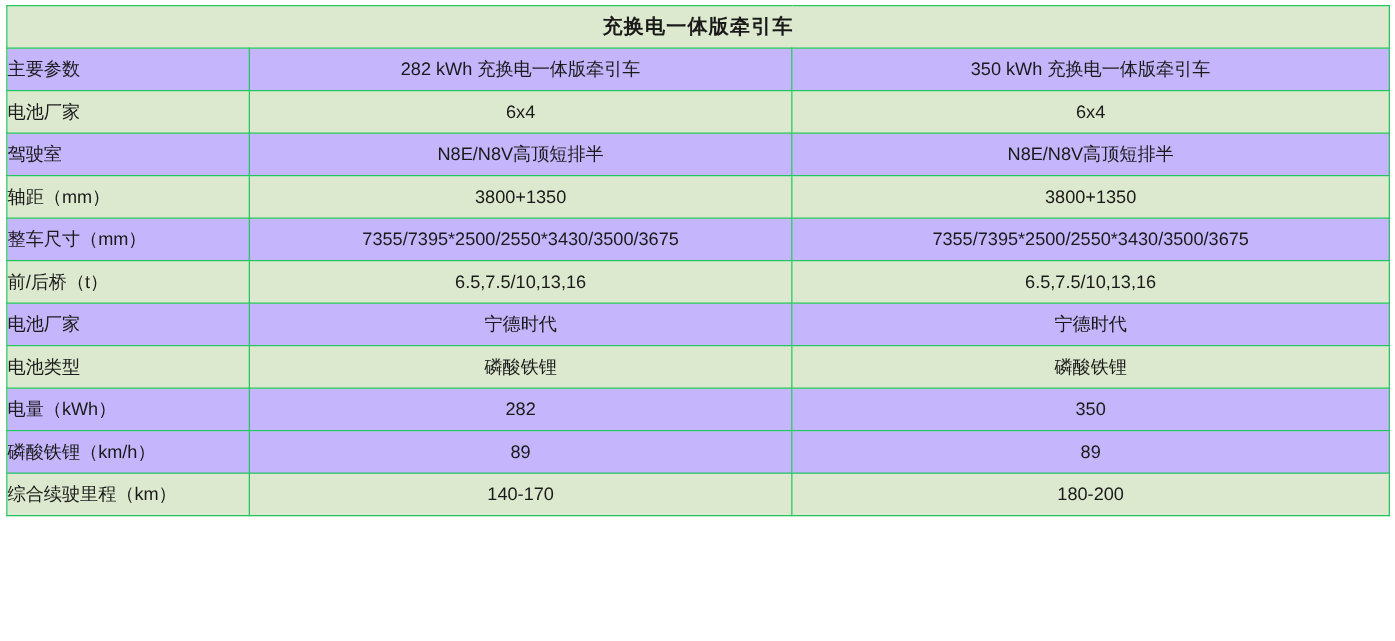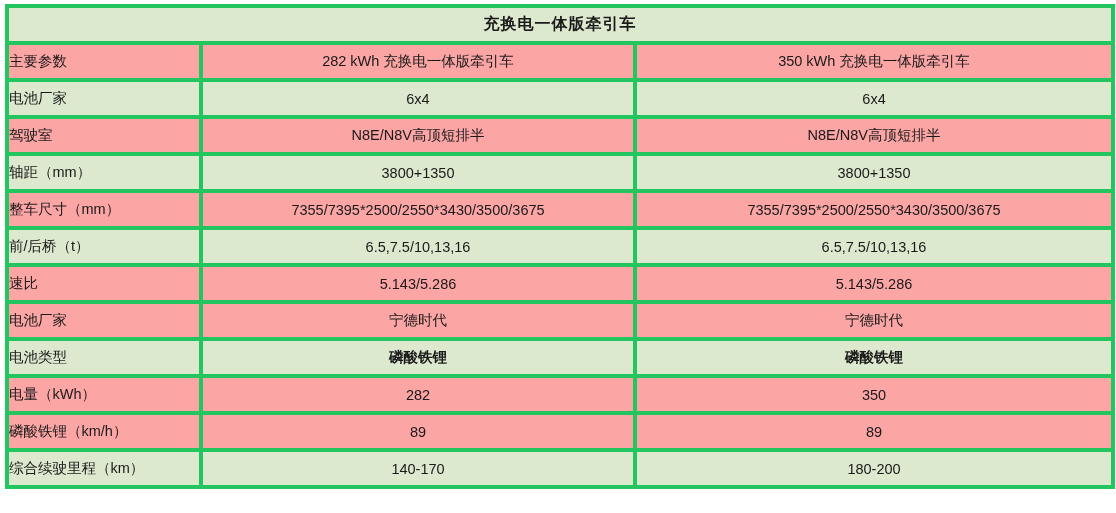--- a/index.html
+++ b/index.html
@@ -15,21 +15,21 @@
     overflow: hidden;
   }
   .spec-table {
     width: 1106px;
     margin: 4px 5px 0 5px;
     border-collapse: collapse;
     table-layout: fixed;
     font-size: 14.5px;
   }
   .spec-table td, .spec-table th {
-    border: 4px solid #22c55e;
+    border: 1px solid #22c55e;
     padding: 0;
     height: 33px;
     vertical-align: middle;
   }
   .title-cell {
     background: #dde9ce;
     text-align: center;
     font-weight: bold;
     font-size: 16px;
     letter-spacing: 1px;
@@ -44,24 +44,24 @@
   .value-cell {
     text-align: center;
     background: #ffffff;
   }
   tr.shaded .label-cell,
   tr.shaded .value-cell {
     background: #dde9ce;
   }
   tr.plain .label-cell,
   tr.plain .value-cell {
-    background: #fca5a5;
+    background: #c4b5fd;
   }
   .bold-val {
-    font-weight: bold;
+    font-weight: normal;
   }
   col.c-label { width: 194px; }
   col.c-v1 { width: 434px; }
   col.c-v2 { width: 478px; }
 </style>
 </head>
 <body>
 
 <table class="spec-table">
   <colgroup>
@@ -97,25 +97,20 @@
         <td class="label-cell">整车尺寸（mm）</td>
         <td class="value-cell">7355/7395*2500/2550*3430/3500/3675</td>
         <td class="value-cell">7355/7395*2500/2550*3430/3500/3675</td>
       </tr>
       <tr class="shaded">
         <td class="label-cell">前/后桥（t）</td>
         <td class="value-cell">6.5,7.5/10,13,16</td>
         <td class="value-cell">6.5,7.5/10,13,16</td>
       </tr>
       <tr class="plain">
-        <td class="label-cell">速比</td>
-        <td class="value-cell">5.143/5.286</td>
-        <td class="value-cell">5.143/5.286</td>
-      </tr>
-      <tr class="plain">
         <td class="label-cell">电池厂家</td>
         <td class="value-cell">宁德时代</td>
         <td class="value-cell">宁德时代</td>
       </tr>
       <tr class="shaded">
         <td class="label-cell">电池类型</td>
         <td class="value-cell bold-val">磷酸铁锂</td>
         <td class="value-cell bold-val">磷酸铁锂</td>
       </tr>
       <tr class="plain">

